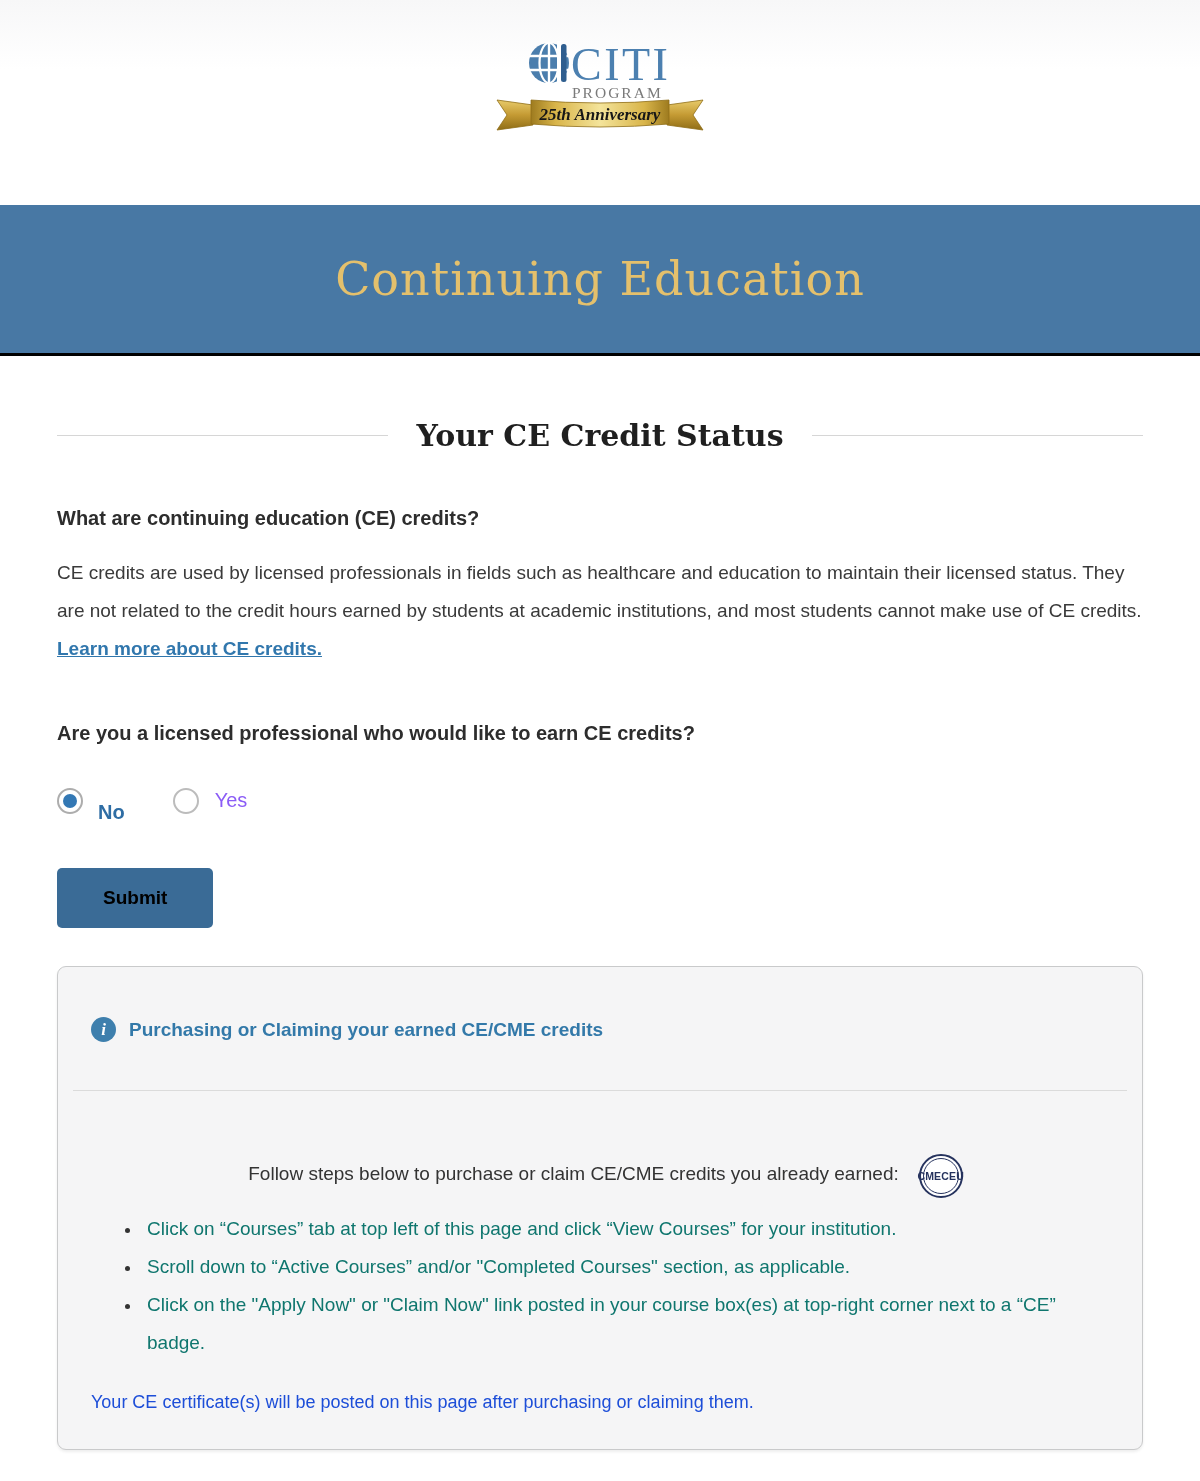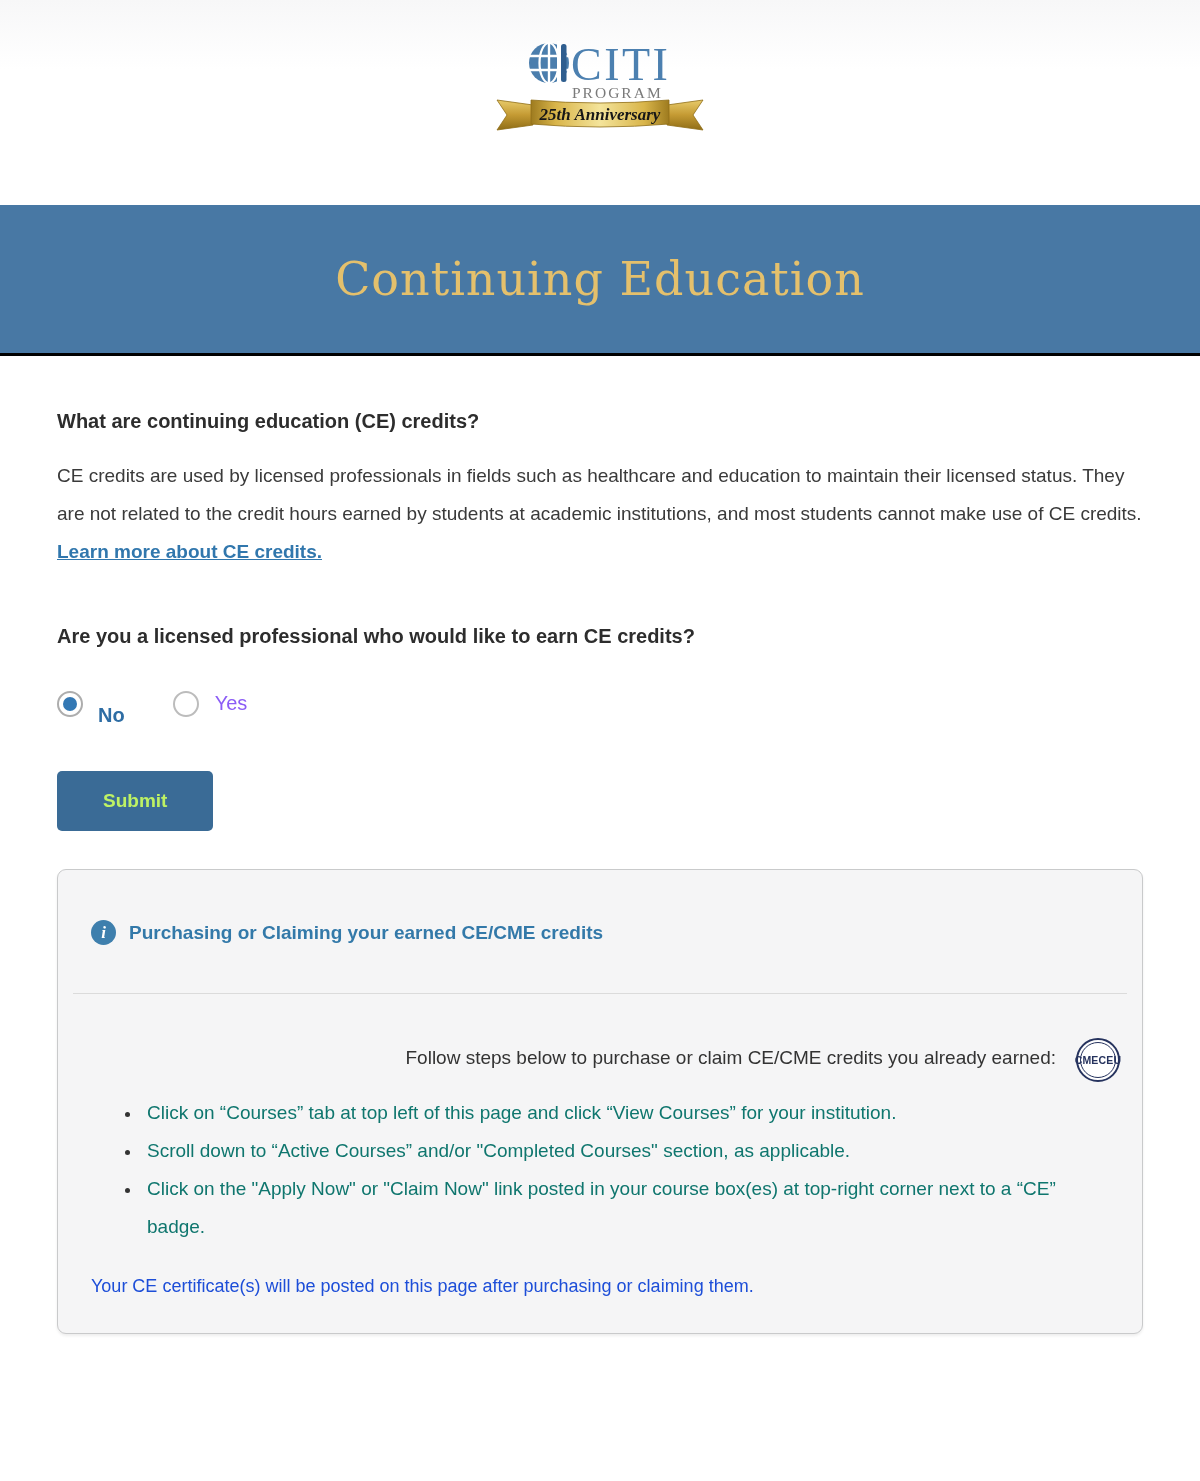--- a/index.html
+++ b/index.html
@@ -47,40 +47,40 @@
   .radio-circle.selected::after {
     content:""; position:absolute; top:4px; left:4px; width:14px; height:14px;
     border-radius:50%; background:#3378B4;
   }
   .radio-label-no { margin-left:15px; font-size:20px; font-weight:700; color:#2E6DA4; cursor:pointer;margin-top:24px; }
   .radio-label-yes { margin-left:16px; font-size:20px; color:#8b5cf6; cursor:pointer; }
   .radio-gap { width:48px; }
 
   
   .submit-btn {
-    margin-top:44px; display:inline-block; background:#3A6B96; color:#bef264;
+    margin-top:44px; display:inline-block; background:#3A6B96; color:#000000;
     border:none; border-radius:5px; padding:19px 46px; font-size:19px;
     font-weight:700; font-family:"Liberation Sans", sans-serif; cursor:pointer;
   }
 
   
   .info-box {
     margin:38px 0 77px; background:#F5F5F6; border:1px solid #C9CACB;
     border-radius:9px; padding:50px 33px 36px; box-shadow:0 2px 3px rgba(0,0,0,0.07);
   }
   .info-header { display:flex; align-items:center; gap:13px; }
   .info-icon {
     width:25px; height:25px; border-radius:50%; background:#3E7FAD; color:#fff;
     display:flex; align-items:center; justify-content:center; flex-shrink:0;
     font-family:"Liberation Serif", serif; font-style:italic; font-weight:700; font-size:17px;
   }
   .info-title { font-size:19px; font-weight:700; color:#3379A9; }
   .info-divider { height:1px; background:#DBDBDB; margin:48px -18px 0; }
 
-  .info-intro-row { margin-top:51px; display:flex; justify-content:flex-end; align-items:flex-start; }
+  .info-intro-row { margin-top:70px; display:flex; justify-content:center; align-items:flex-start; }
   .info-intro { font-size:19px; color:#333; padding-top:2px; }
 
   .cme-badge {
     width:40px; height:40px; border:2px solid #26335E; border-radius:50%;
     background:#fff; position:relative; flex-shrink:0; margin:-7px -11px 0 20px;
   }
   .cme-badge-inner {
     position:absolute; top:2px; left:2px; right:2px; bottom:2px;
     border:1px solid #26335E; border-radius:50%;
     display:flex; flex-direction:row; align-items:center; justify-content:center;
@@ -137,20 +137,25 @@
     </svg>
   </a>
 </div>
 
 <div class="banner">
   <h1 class="banner-title">Continuing Education</h1>
 </div>
 
 <div class="container">
 
+  <div class="section-title-row">
+    <div class="section-rule"></div>
+    <h2 class="section-title">Your CE Credit Status</h2>
+    <div class="section-rule"></div>
+  </div>
 
   <h3 class="q-heading">What are continuing education (CE) credits?</h3>
 
   <p class="body-text"><span>CE credits are used by licensed professionals in fields such as healthcare and education to maintain their licensed status. They are not related to the credit hours earned by students at academic institutions, and most students cannot make use of CE credits.</span>
     <a class="inline-link">Learn more about CE credits.</a></p>
 
   <h3 class="q-heading">Are you a licensed professional who would like to earn CE credits?</h3>
 
   <div class="radio-row">
     <span class="radio-circle selected" role="radio" aria-checked="true"></span>

